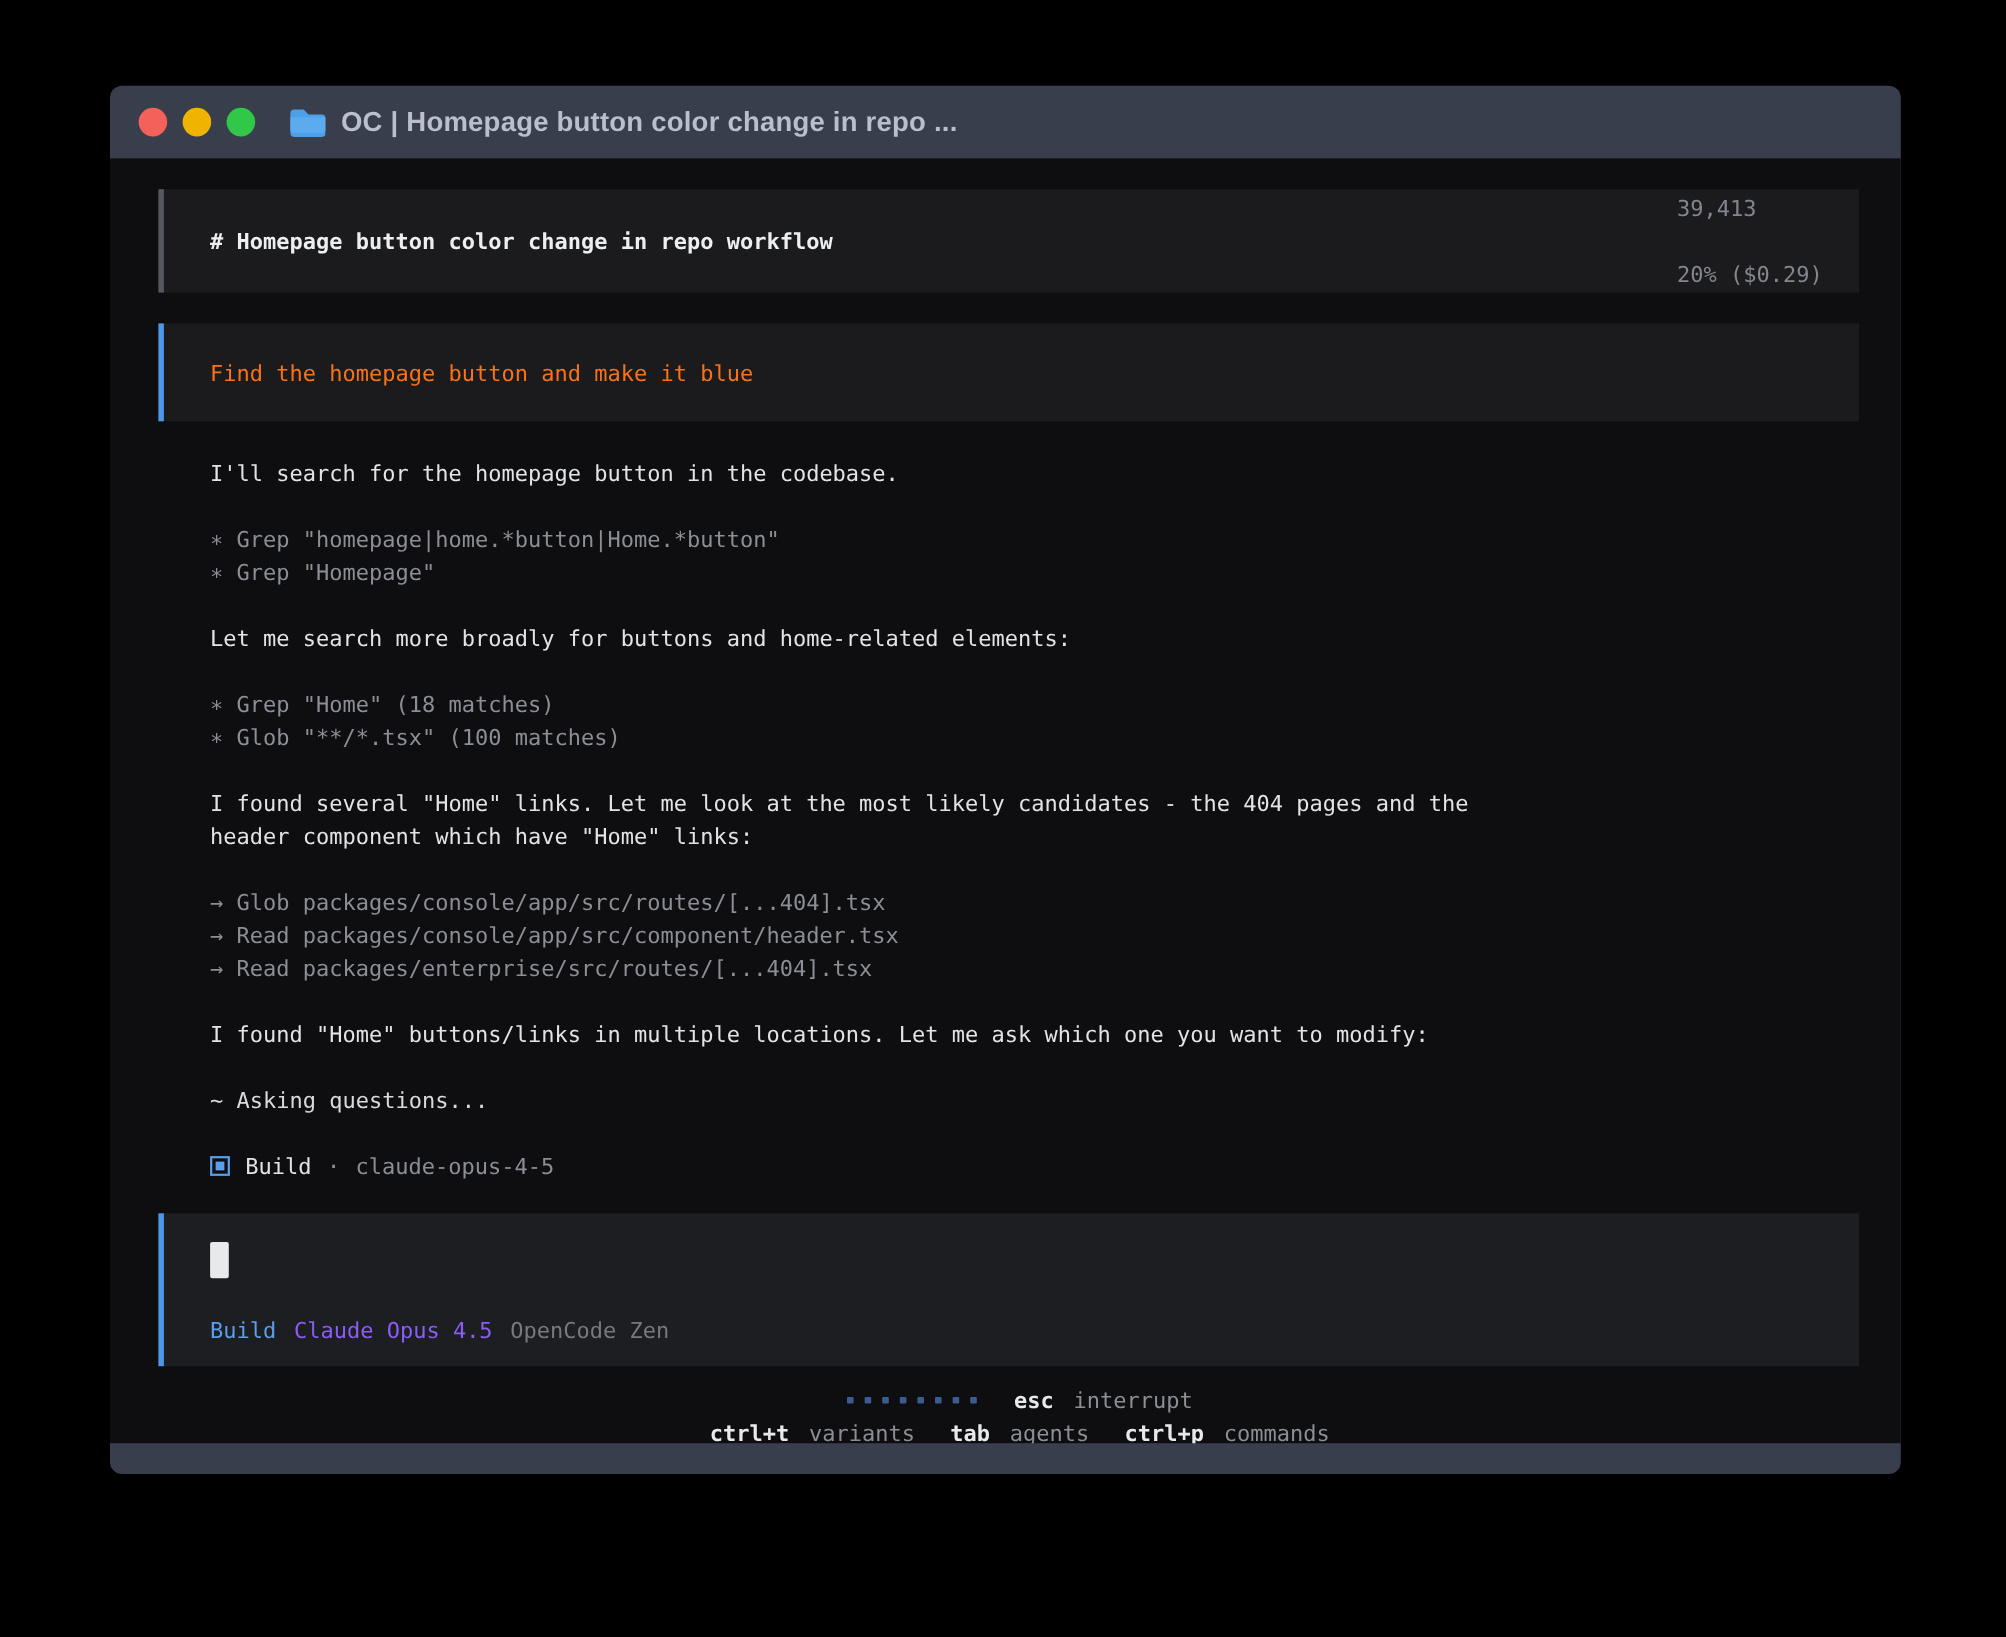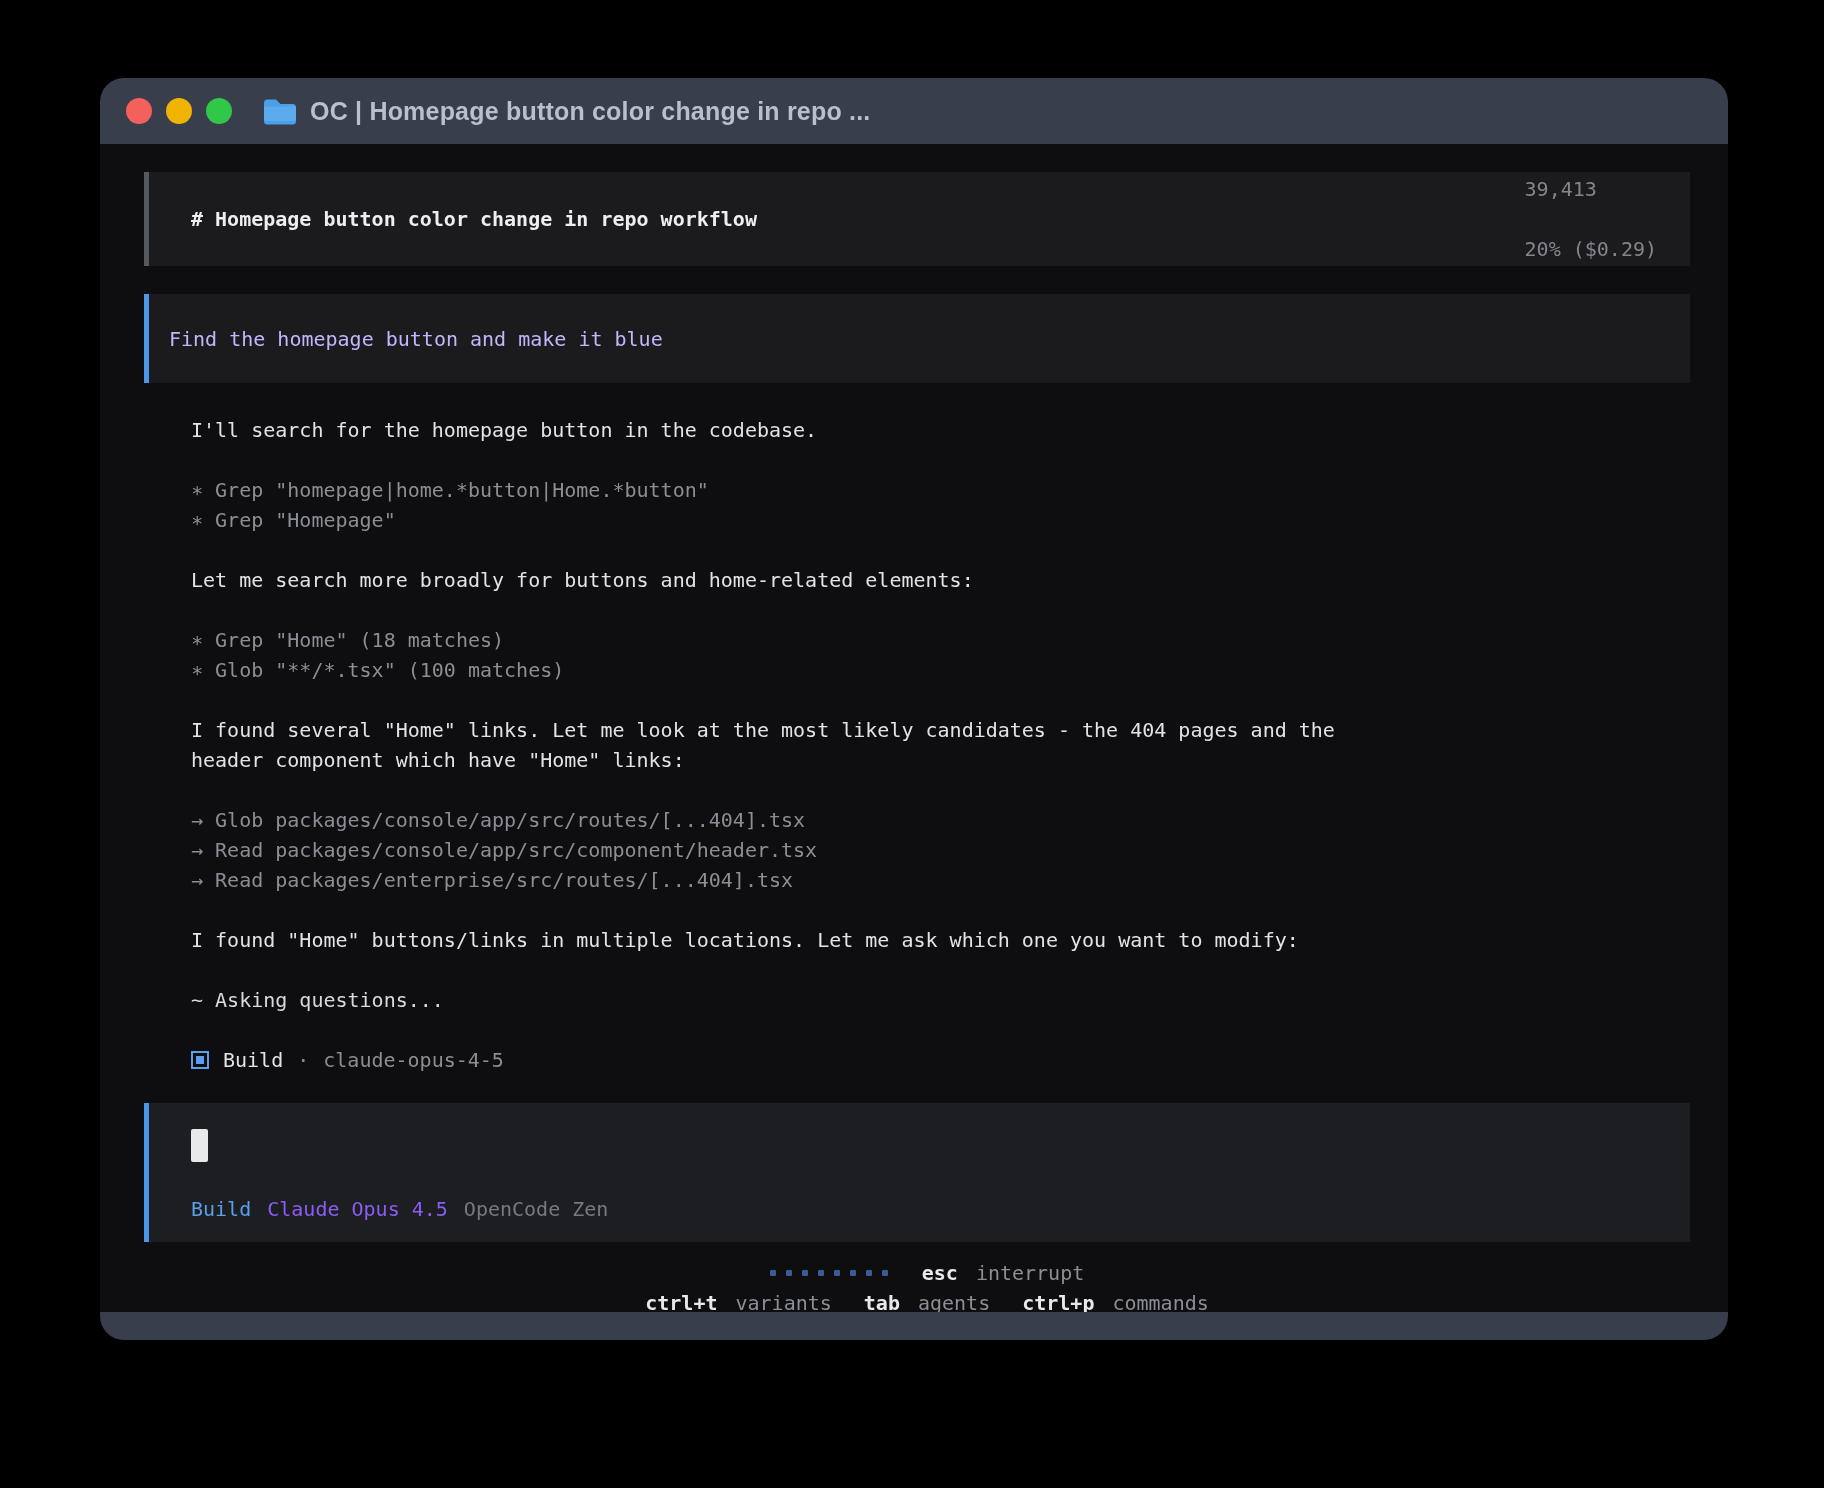--- a/index.html
+++ b/index.html
@@ -2,21 +2,21 @@
 <html><head>
 <meta charset="utf-8">
 <style>
   * { margin:0; padding:0; box-sizing:border-box; }
   html,body { background:#000; }
   .page { position:relative; width:1824px; height:1488px; background:#000; overflow:hidden;
           font-family:"DejaVu Sans Mono", monospace; }
 
   
   .window { position:absolute; left:100px; top:78px; width:1628px; height:1262px;
-            background:#393e4d; border-radius:24px; overflow:hidden;
+            background:#393e4d; border-radius:11px; overflow:hidden;
             box-shadow:0 24px 70px rgba(0,0,0,.65); display:flex; flex-direction:column; }
   .titlebar { height:66px; flex:none; display:flex; align-items:center; padding:0 26px; }
   .lights { display:flex; gap:14px; }
   .light { width:26px; height:26px; border-radius:50%; }
   .light.red { background:#f4605a; }
   .light.yellow { background:#f0b400; }
   .light.green { background:#31c748; }
   .folder { margin-left:30px; display:flex; align-items:center; }
   .win-title { margin-left:14px; font-family:"Liberation Sans", sans-serif; font-weight:bold;
                font-size:25px; color:#b9bfcb; letter-spacing:.2px; }
@@ -25,21 +25,21 @@
   .term-body { flex:1; background:#0e0e10; padding:28px 0 0 44px; overflow:hidden; }
   .content { width:1546px; font-size:20px; line-height:30px; color:#e2e3e5; }
 
   .block { background:#1b1b1e; border-left:5px solid #55585f; }
   .session-header { height:94px; display:flex; align-items:center; justify-content:space-between;
                     padding:0 33px 0 42px; margin-bottom:28px; }
   .session-title { font-weight:bold; color:#eceef0; }
   .session-stats { color:#83868d; display:flex; gap:30px;flex-direction:column; }
 
   .user-msg { height:89px; border-left-color:#4d96e8; display:flex; align-items:center;
-              padding-left:20px; margin-bottom:32px; color:#c4b5fd; }
+              padding-left:42px; margin-bottom:32px; color:#f97316; }
 
   .messages { padding-left:47px; }
   .para { margin-bottom:30px; }
   .line-white { color:#e2e3e5; }
   .line-gray { color:#8b8e95; }
   .line-dim { color:#d9dadc; }
 
   .agent-badge { display:flex; align-items:center; gap:14px; padding-left:47px; margin-bottom:28px; }
   .badge-icon { width:18px; height:18px; border:2px solid #5b9ee9; display:flex;
                 align-items:center; justify-content:center; flex:none; }

